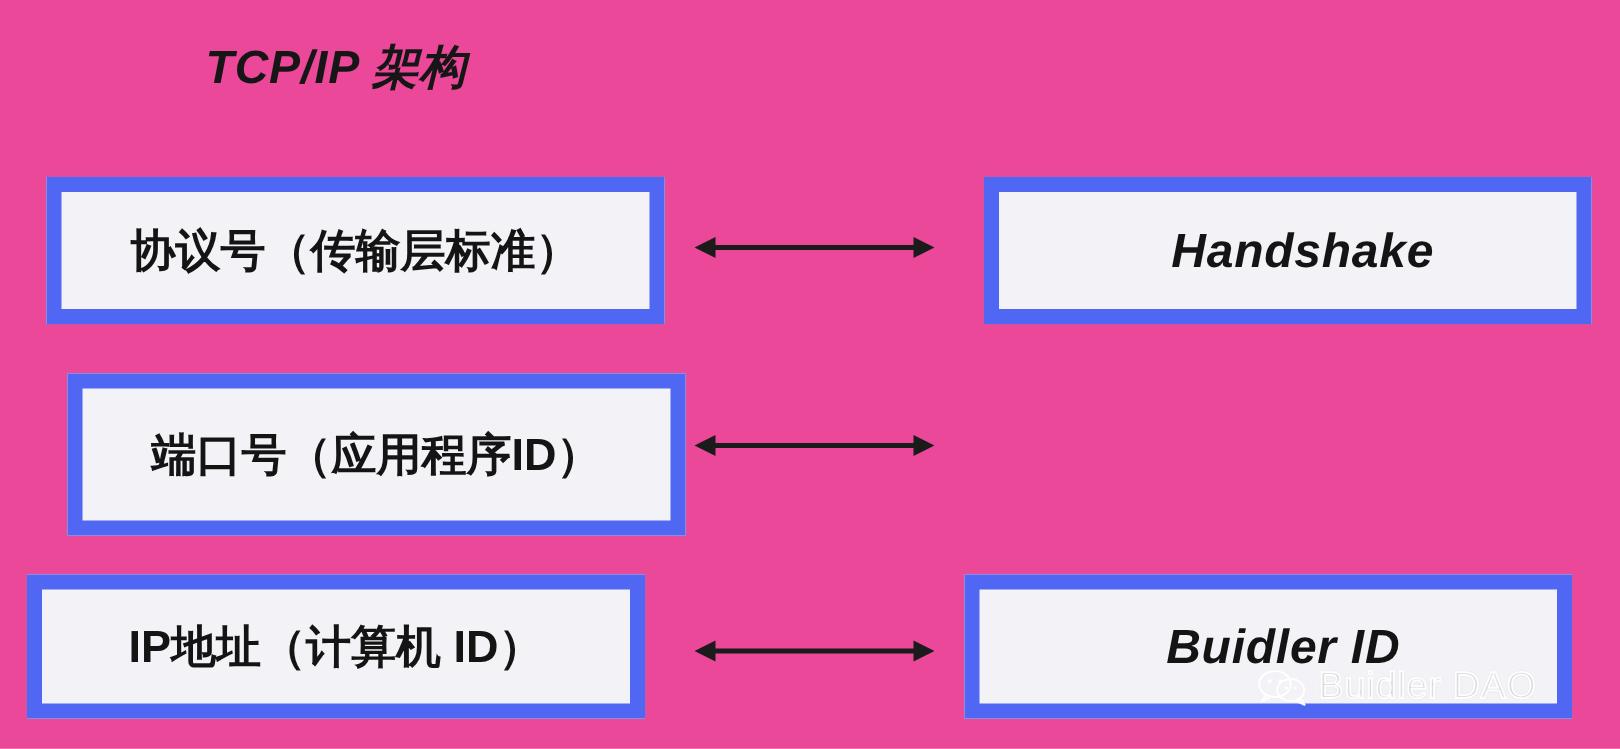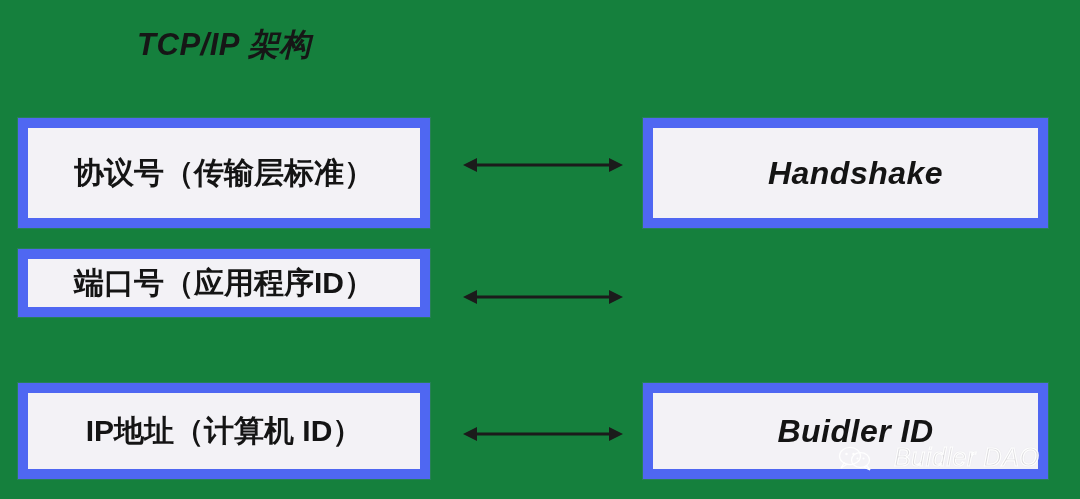--- a/index.html
+++ b/index.html
@@ -10,21 +10,21 @@
     width: 1080px;
     height: 499px;
     background: #f2f1f5;
     font-family: "Liberation Sans", sans-serif;
     overflow: hidden;
   }
   #canvas {
     position: relative;
     width: 1080px;
     height: 499px;
-    background: #15803d;
+    background: #ec4899;
   }
 
   
   .col-header {
     position: absolute;
     font-weight: bold;
     font-style: italic;
     color: #161616;
     font-size: 31px;
     letter-spacing: 0.5px;
@@ -45,22 +45,22 @@
     box-shadow: 0 0 0 1px rgba(120,130,200,0.18);
   }
   .box-label {
     width: 100%;
     color: #141414;
     white-space: nowrap;
   }
   .box.left  { left: 18px;  width: 412px; }
   .box.right { left: 643px; width: 405px; }
 
-  .row1 { top: 118px; height: 110px; }
-  .row2 { top: 249px; height: 68px; }
+  .row1 { top: 118px; height: 98px; margin-left: 13px; }
+  .row2 { top: 249px; height: 108px; margin-left: 27px; }
   .row3 { top: 383px; height: 96px; }
 
   
   .box.left .box-label {
     font-size: 30px;
     font-weight: bold;
     text-align: center;
     letter-spacing: 0px;
   }
   
@@ -84,23 +84,22 @@
   #arrow-row2 { top: 284px; }
   #arrow-row3 { top: 421px; }
 
   
   #watermark {
     position: absolute;
     left: 838px;
     top: 443px;
     display: flex;
     align-items: center;
-    gap: 22px;
+    gap: 7px;
     pointer-events: none;
-    font-style: italic;
   }
   #watermark .wm-text {
     font-size: 25px;
     color: rgba(255,255,255,0.0);
     -webkit-text-stroke: 1.2px rgba(255,255,255,0.95);
     letter-spacing: 0.6px;
     white-space: nowrap;
     text-shadow: 0 0 2px rgba(0,0,0,0.12);
   }
 </style>

